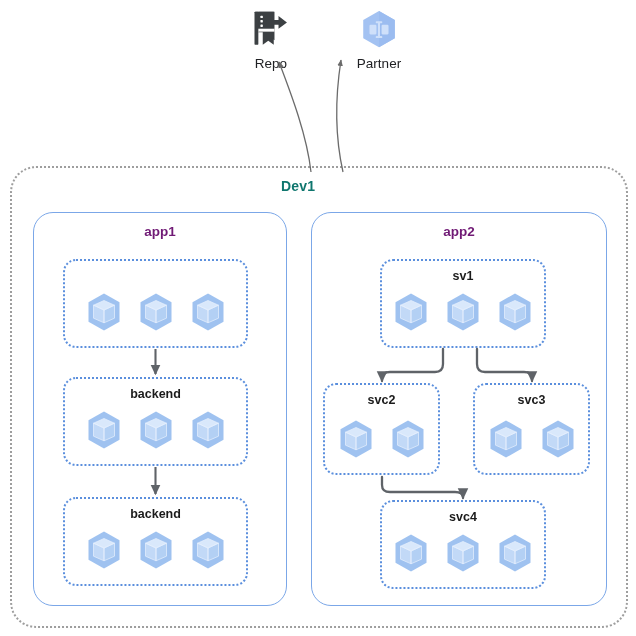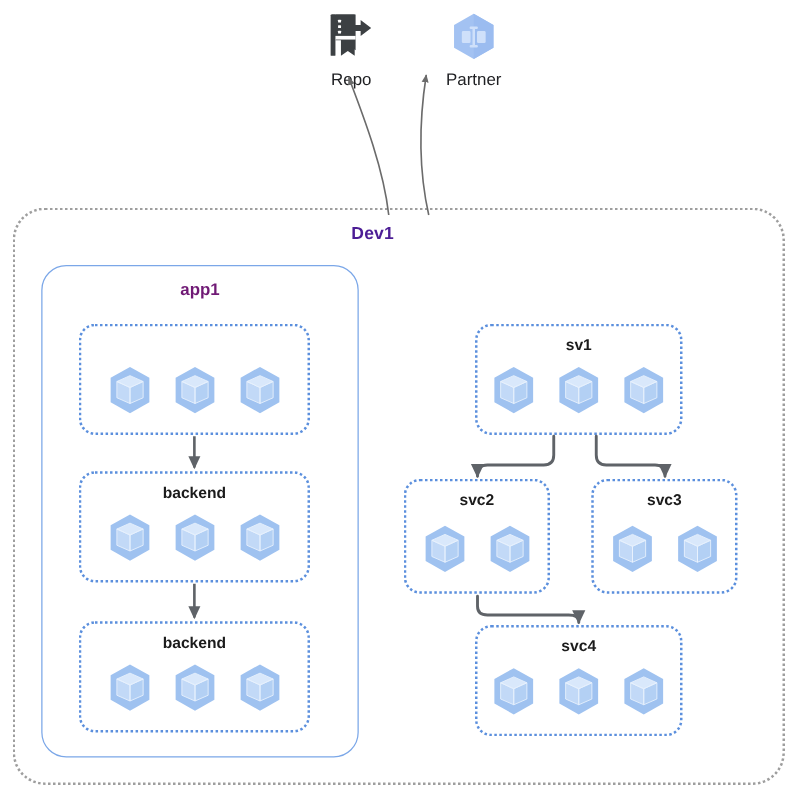--- a/index.html
+++ b/index.html
@@ -50,21 +50,21 @@
   .cluster {
     position: absolute;
     border: 2.3px dotted #9e9e9e;
     border-radius: 26px;
     box-sizing: border-box;
   }
   .cluster-title {
     position: absolute;
     font-size: 14px;
     font-weight: bold;
-    color: #4c1d95;
+    color: #0f766e;
     letter-spacing: .2px;
     white-space: nowrap;
   }
 
   .appbox {
     position: absolute;
     border: 1.6px solid #7ba7e8;
     border-radius: 20px;
     box-sizing: border-box;
     background: transparent;
@@ -110,21 +110,21 @@
     width: 38px;
     height: 42px;
     display: block;
   }
 </style>
 </head>
 <body>
 
 <div id="canvas">
 
-  <div class="ext-node" style="left:236px; top:8px;">
+  <div class="ext-node" style="left:226px; top:8px;">
     <svg class="ext-icon" viewBox="0 0 48 48">
       <path d="M7 4h20v13.5H15.5v4H27V40l-6-4.2-6 4.2V25H7z" fill="#3c4043" transform="translate(0,0)"></path>
       <g fill="#3c4043">
         <rect x="6" y="4" width="4.2" height="36" rx="0.6"></rect>
         <path d="M10.2 4h17.6v31.2l-4.6-3.4-4.6 3.4V26.4H10.2z"></path>
         <rect x="12.5" y="8.4" width="2.6" height="2.6" rx="0.5" fill="#ffffff"></rect>
         <rect x="12.5" y="13.2" width="2.6" height="2.6" rx="0.5" fill="#ffffff"></rect>
         <rect x="12.5" y="18" width="2.6" height="2.6" rx="0.5" fill="#ffffff"></rect>
         <rect x="10.2" y="22.6" width="17.6" height="3.2" fill="#ffffff"></rect>
         <path d="M32.2 8.8v4.2H18.8v5.4h13.4v4.2l9.2-6.9z"></path>
@@ -192,20 +192,23 @@
         </svg>
       <svg class="pod" viewBox="0 0 38 42">
           <use href="#podglyph"></use>
         </svg>
       <svg class="pod" viewBox="0 0 38 42">
           <use href="#podglyph"></use>
         </svg>
     </div>
   </div>
 
+  <div class="appbox" style="left:311px; top:212px; width:296px; height:394px;">
+    <div class="appbox-title">app2</div>
+  </div>
 
   <div class="svcbox" style="left:380px; top:259px; width:166px; height:89px;">
     <div class="svcbox-title">sv1</div>
     <div class="pods">
       <svg class="pod" viewBox="0 0 38 42">
           <use href="#podglyph"></use>
         </svg>
       <svg class="pod" viewBox="0 0 38 42">
           <use href="#podglyph"></use>
         </svg>

